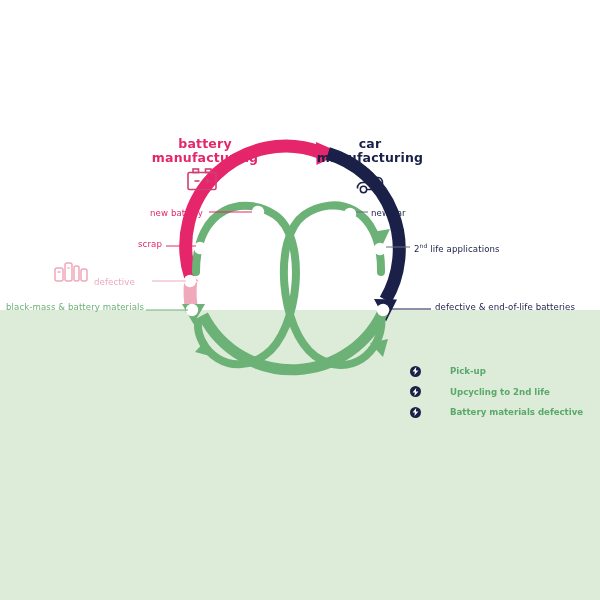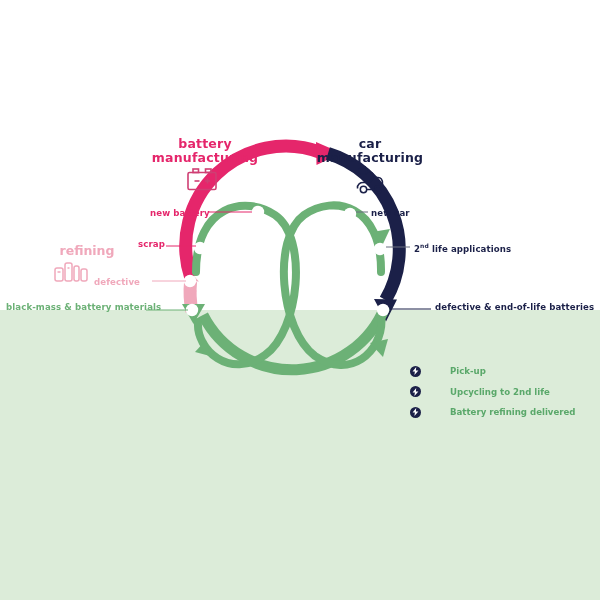--- a/index.html
+++ b/index.html
@@ -24,21 +24,21 @@
   }
   .hdr-batt{left:140px;top:137px;width:130px;color:#e5266b;}
   .hdr-car{left:305px;top:137px;width:130px;color:#1b2048;}
 
   .hdr-ref{
     position:absolute;left:32px;top:243px;width:110px;text-align:center;
     font-weight:bold;font-size:12.5px;color:#f0a8bb;
   }
 
   .lbl{
-    position:absolute;font-weight:bold;font-size:8.6px;
+    position:absolute;font-weight:normal;font-size:8.6px;
     letter-spacing:.1px;white-space:nowrap;
   }
   .lbl-newbattery{left:150px;top:208px;color:#e5266b;}
   .lbl-scrap{left:138px;top:239px;color:#e5266b;}
   .lbl-precursors{left:94px;top:277px;color:#f0a8bb;}
   .lbl-blackmass{left:6px;top:302px;color:#6cb176;}
   .lbl-newcar{left:371px;top:208px;color:#1b2048;}
   .lbl-2ndlife{left:414px;top:242px;color:#1b2048;}
   .lbl-defective{left:435px;top:302px;color:#1b2048;}
   .lbl-2ndlife sup{font-size:6px;vertical-align:super;}
@@ -164,21 +164,20 @@
   <div class="hdr hdr-batt">
     <div>battery</div>
     <div>manufacturing</div>
   </div>
 
   <div class="hdr hdr-car">
     <div>car</div>
     <div>manufacturing</div>
   </div>
 
-  <div class="hdr-ref">refining</div>
 
   <div class="lbl lbl-newbattery">new battery</div>
   <div class="lbl lbl-scrap">scrap</div>
   <div class="lbl lbl-precursors">defective</div>
   <div class="lbl lbl-blackmass">black-mass &amp; battery materials</div>
   <div class="lbl lbl-newcar">new car</div>
   <div class="lbl lbl-2ndlife"><span>2</span><sup>nd</sup><span> life applications</span></div>
   <div class="lbl lbl-defective">defective &amp; end-of-life batteries</div>
 
   <div class="legend" id="legend-list">
@@ -201,17 +200,17 @@
   </div>
 
 
 
   <div class="legend-row">
     <span class="legend-ico">
       <svg width="7" height="8" viewBox="0 0 7 8">
             <path d="M4.2 0 L0.6 4.4 H2.9 L2.4 8 L6.4 3.4 H3.9 Z" fill="#ffffff"></path>
           </svg>
     </span>
-    <span class="legend-txt">Battery refining delivered</span>
+    <span class="legend-txt">Battery materials defective</span>
   </div>
 </div>
 
 </div>
 
 </body></html>

